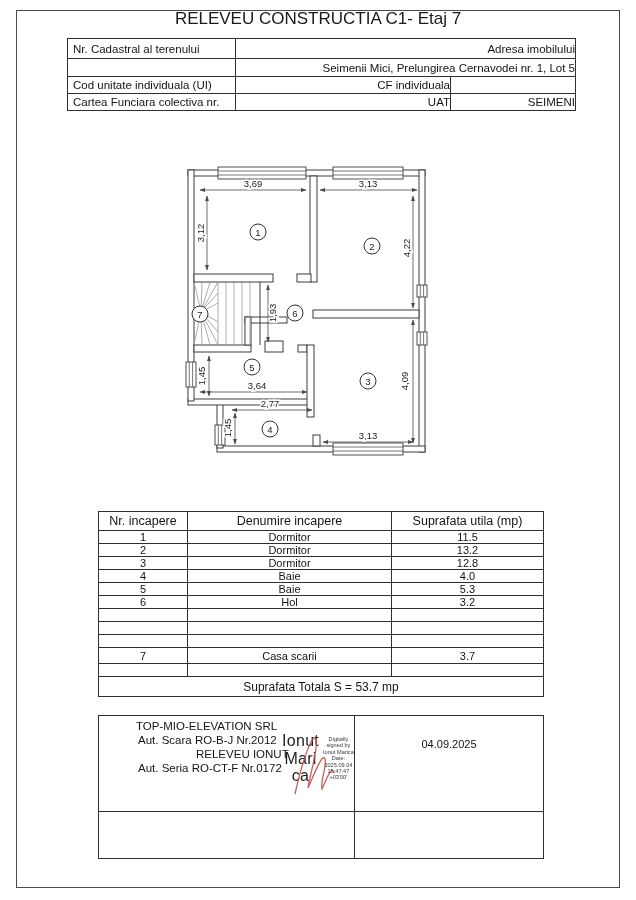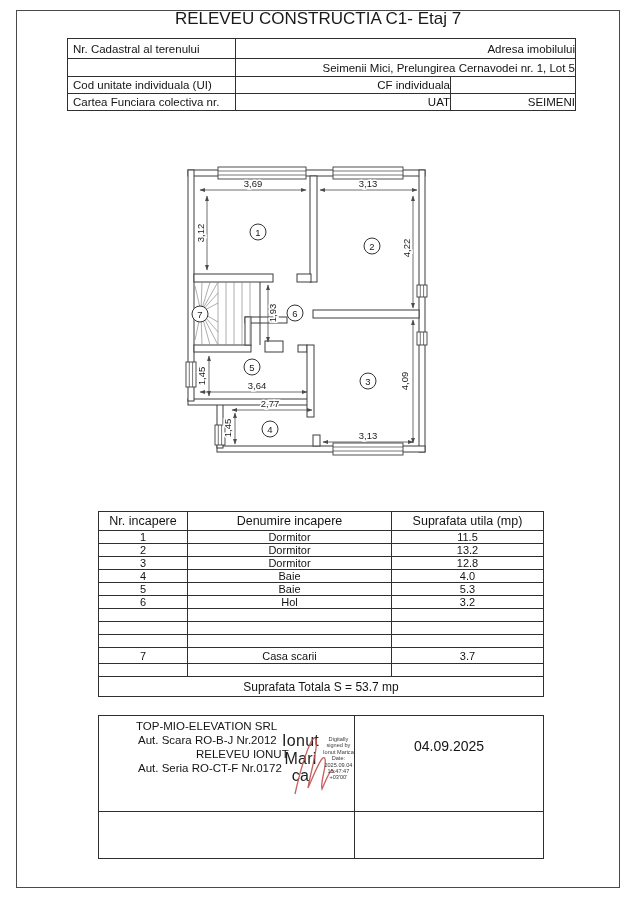--- a/index.html
+++ b/index.html
@@ -21,21 +21,21 @@
   .room-table td.span-row{font-size:12px;}
   .sig-table{left:98px;top:715px;width:445px;}
   .sig-table td{text-align:center;}
   .exec-cell{vertical-align:top;text-align:left;}
   .exec-inner{position:relative;width:100%;height:94px;font-size:11.5px;}
   .exec-line{position:absolute;left:8px;white-space:nowrap;margin-left:29px;}
   .sig-name{position:absolute;left:167px;top:16px;font-size:16px;line-height:17.5px;
             color:#1d1d1d;letter-spacing:0.3px;margin-left:16px;}
   .sig-details{position:absolute;left:224px;top:20px;font-size:5.6px;line-height:6.4px;
                color:#3a3a3a;letter-spacing:0;}
-  .date-cell{vertical-align:top;padding-top:22px;font-size:14px;}
+  .date-cell{vertical-align:top;padding-top:22px;font-size:11px;}
   
   .plan{left:185px;top:160px;}
   .wall{fill:#ffffff;stroke:#3c3c3c;stroke-width:1;}
   .win{fill:#ffffff;stroke:#3c3c3c;stroke-width:0.9;}
   .winline{stroke:#3c3c3c;stroke-width:0.7;}
   .stair{stroke:#8a8a8a;stroke-width:0.7;}
   .stairedge{stroke:#3c3c3c;stroke-width:1;}
   .dim{stroke:#4a4a4a;stroke-width:0.8;}
   .dimt{font-family:"Liberation Sans",sans-serif;font-size:9.5px;fill:#1c1c1c;
         paint-order:stroke;stroke:#ffffff;stroke-width:3px;text-anchor:middle;}

